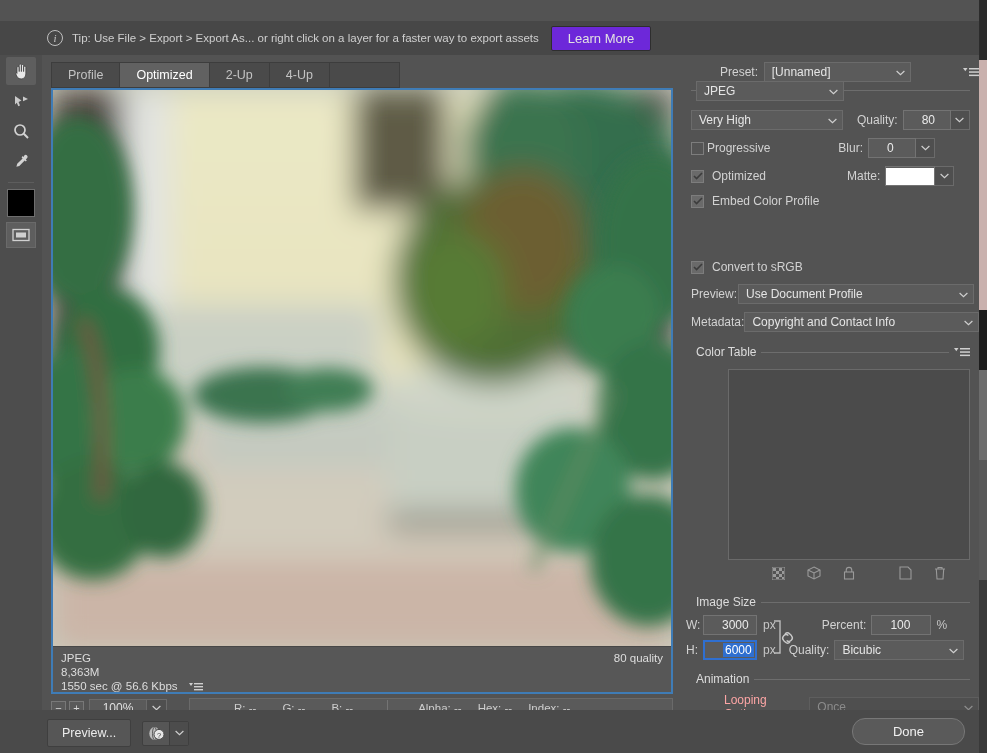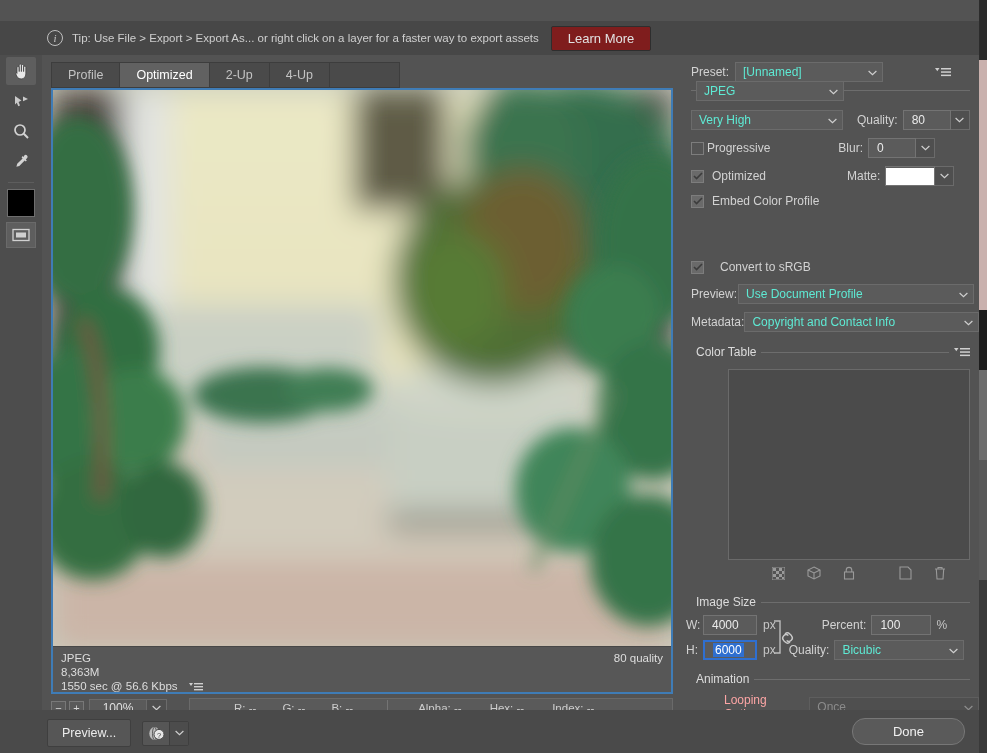--- a/index.html
+++ b/index.html
@@ -44,21 +44,21 @@
   .tip-info {
     width: 16px; height: 16px; border-radius: 50%;
     border: 1.4px solid #c0c0c0; color: #c8c8c8;
     font-size: 11px; font-style: italic; font-family: "Liberation Serif", serif;
     display: flex; align-items: center; justify-content: center;
     margin-left: 47px; flex: none;
   }
   .tip-text { margin-left: 9px; color: #cfcfcf; font-size: 11.5px; white-space: nowrap; }
   .learn-more {
     margin-left: 12px;
-    background: #7f1d1d;
+    background: #6d28d9;
     border: 1px solid #2e2e2e;
     border-radius: 2px;
     color: #e2e2e2; font-size: 13px;
     padding: 4px 16px;
   }
 
   
   .toolstrip {
     position: absolute; left: 0; top: 55px; width: 42px; bottom: 0;
     background: #4d4d4d;
@@ -147,43 +147,43 @@
     display:flex; align-items:center; justify-content:center;
   }
   .readouts {
     margin-left: 22px; height: 20px; flex: 1;
     background: #5a5a5a; border: 1px solid #6a6a6a;
     display: flex; align-items: center;
   }
   .readouts span { color: #cdcdcd; font-size: 11.5px; }
   .ro-rgb { display: flex; gap: 26px; margin-left: 44px; }
   .ro-div { width: 1px; height: 16px; background: #747474; margin-left: 34px; }
-  .ro-extra { display: flex; gap: 28px; margin-left: 30px; }
+  .ro-extra { display: flex; gap: 16px; margin-left: 30px; }
 
   
   .rightpanel {
     position: absolute; left: 682px; top: 55px; width: 297px; bottom: 0;
     background: #535353;
   }
   .row { display: flex; align-items: center; }
   .lbl { color: #d2d2d2; font-size: 12px; }
   .select {
     position: relative;
     background: #5b5b5b; border: 1px solid #6b6b6b;
-    height: 20px; color: #5eead4; font-size: 12px;
+    height: 20px; color: #e5e5e5; font-size: 12px;
     display: flex; align-items: center; padding-left: 7px;
   }
   .select .chev {
     position: absolute; right: 5px; top: 50%; transform: translateY(-50%);
   }
   .select.disabled { color: #8b8b8b; background: #4f4f4f; border-color: #5e5e5e; }
   .field {
     background: #5b5b5b; border: 1px solid #737373;
     height: 20px; color: #ebebeb; font-size: 12px;
-    display: flex; align-items: center; padding-left: 8px;
+    display: flex; align-items: center; padding-left: 18px;
   }
   .field.focused { border: 2px solid #2f6fd0; }
   .field.focused .sel { background: #2f6fd0; color: #ffffff; padding: 0 2px; }
   .stepper {
     width: 19px; height: 20px; background: #4f4f4f; border: 1px solid #6b6b6b;
     border-left: none; display: flex; align-items: center; justify-content: center;
   }
   .chk {
     width: 13px; height: 13px; background: #6a6a6a; border: 1px solid #7d7d7d;
     display: flex; align-items: center; justify-content: center; flex: none;
@@ -422,21 +422,21 @@
           <span><span>Hex:</span> <span>--</span></span>
           <span><span>Index:</span> <span>--</span></span>
         </div>
       </div>
     </div>
   </div>
 
   <div class="rightpanel">
 
     <div class="row" style="margin:7px 0 0 9px;">
-      <div class="lbl" style="width:44px;">Preset:</div>
+      <div class="lbl" style="width:44px;margin-left:29px;">Preset:</div>
       <div class="select" style="width:148px;">
         <span>[Unnamed]</span>
         <span class="chev">
           <svg width="9" height="6" viewBox="0 0 9 6">
               <path d="M0.6 1L4.5 4.6 8.4 1" fill="none" stroke="#cfcfcf" stroke-width="1.2"></path>
             </svg>
         </span>
       </div>
       <div style="margin-left:52px;">
         <svg class="flyout" viewBox="0 0 16 11">
@@ -511,21 +511,21 @@
 
     <div class="row" style="margin:8px 0 0 9px;">
       <div class="chk">
         <svg width="10" height="8" viewBox="0 0 10 8">
             <path d="M1 4l2.6 2.6L9 1" fill="none" stroke="#3c3c3c" stroke-width="1.6"></path>
           </svg>
       </div>
       <div class="lbl" style="margin-left:8px;">Embed Color Profile</div>
     </div>
 
-    <div class="row" style="margin:52px 0 0 9px;gap:8px;">
+    <div class="row" style="margin:52px 0 0 9px;">
       <div class="chk">
         <svg width="10" height="8" viewBox="0 0 10 8">
             <path d="M1 4l2.6 2.6L9 1" fill="none" stroke="#3c3c3c" stroke-width="1.6"></path>
           </svg>
       </div>
       <div class="lbl" style="margin-left:8px;">Convert to sRGB</div>
     </div>
 
     <div class="row" style="margin:10px 0 0 9px;">
       <div class="lbl" style="width:47px;">Preview:</div>
@@ -602,21 +602,21 @@
       </span>
     </div>
 
     <div class="sect-head" style="margin:12px 9px 0 9px;height:14px;">
       <div class="sect-rule"></div>
       <div class="txt">Image Size</div>
     </div>
 
     <div class="row" style="margin:6px 0 0 4px;">
       <div class="lbl" style="width:17px;">W:</div>
-      <div class="field" style="width:54px;">4000</div>
+      <div class="field" style="width:54px;">3000</div>
       <div class="lbl" style="margin-left:6px;color:#c6c6c6;">px</div>
       <div style="width:24px;"></div>
       <div class="lbl" style="margin-left:22px;">Percent:</div>
       <div class="field" style="width:60px;margin-left:5px;">100</div>
       <div class="lbl" style="margin-left:5px;color:#c6c6c6;">%</div>
     </div>
 
     <div class="row" style="margin:5px 0 0 4px;position:relative;">
       <div class="lbl" style="width:17px;">H:</div>
       <div class="field focused" style="width:54px;">

